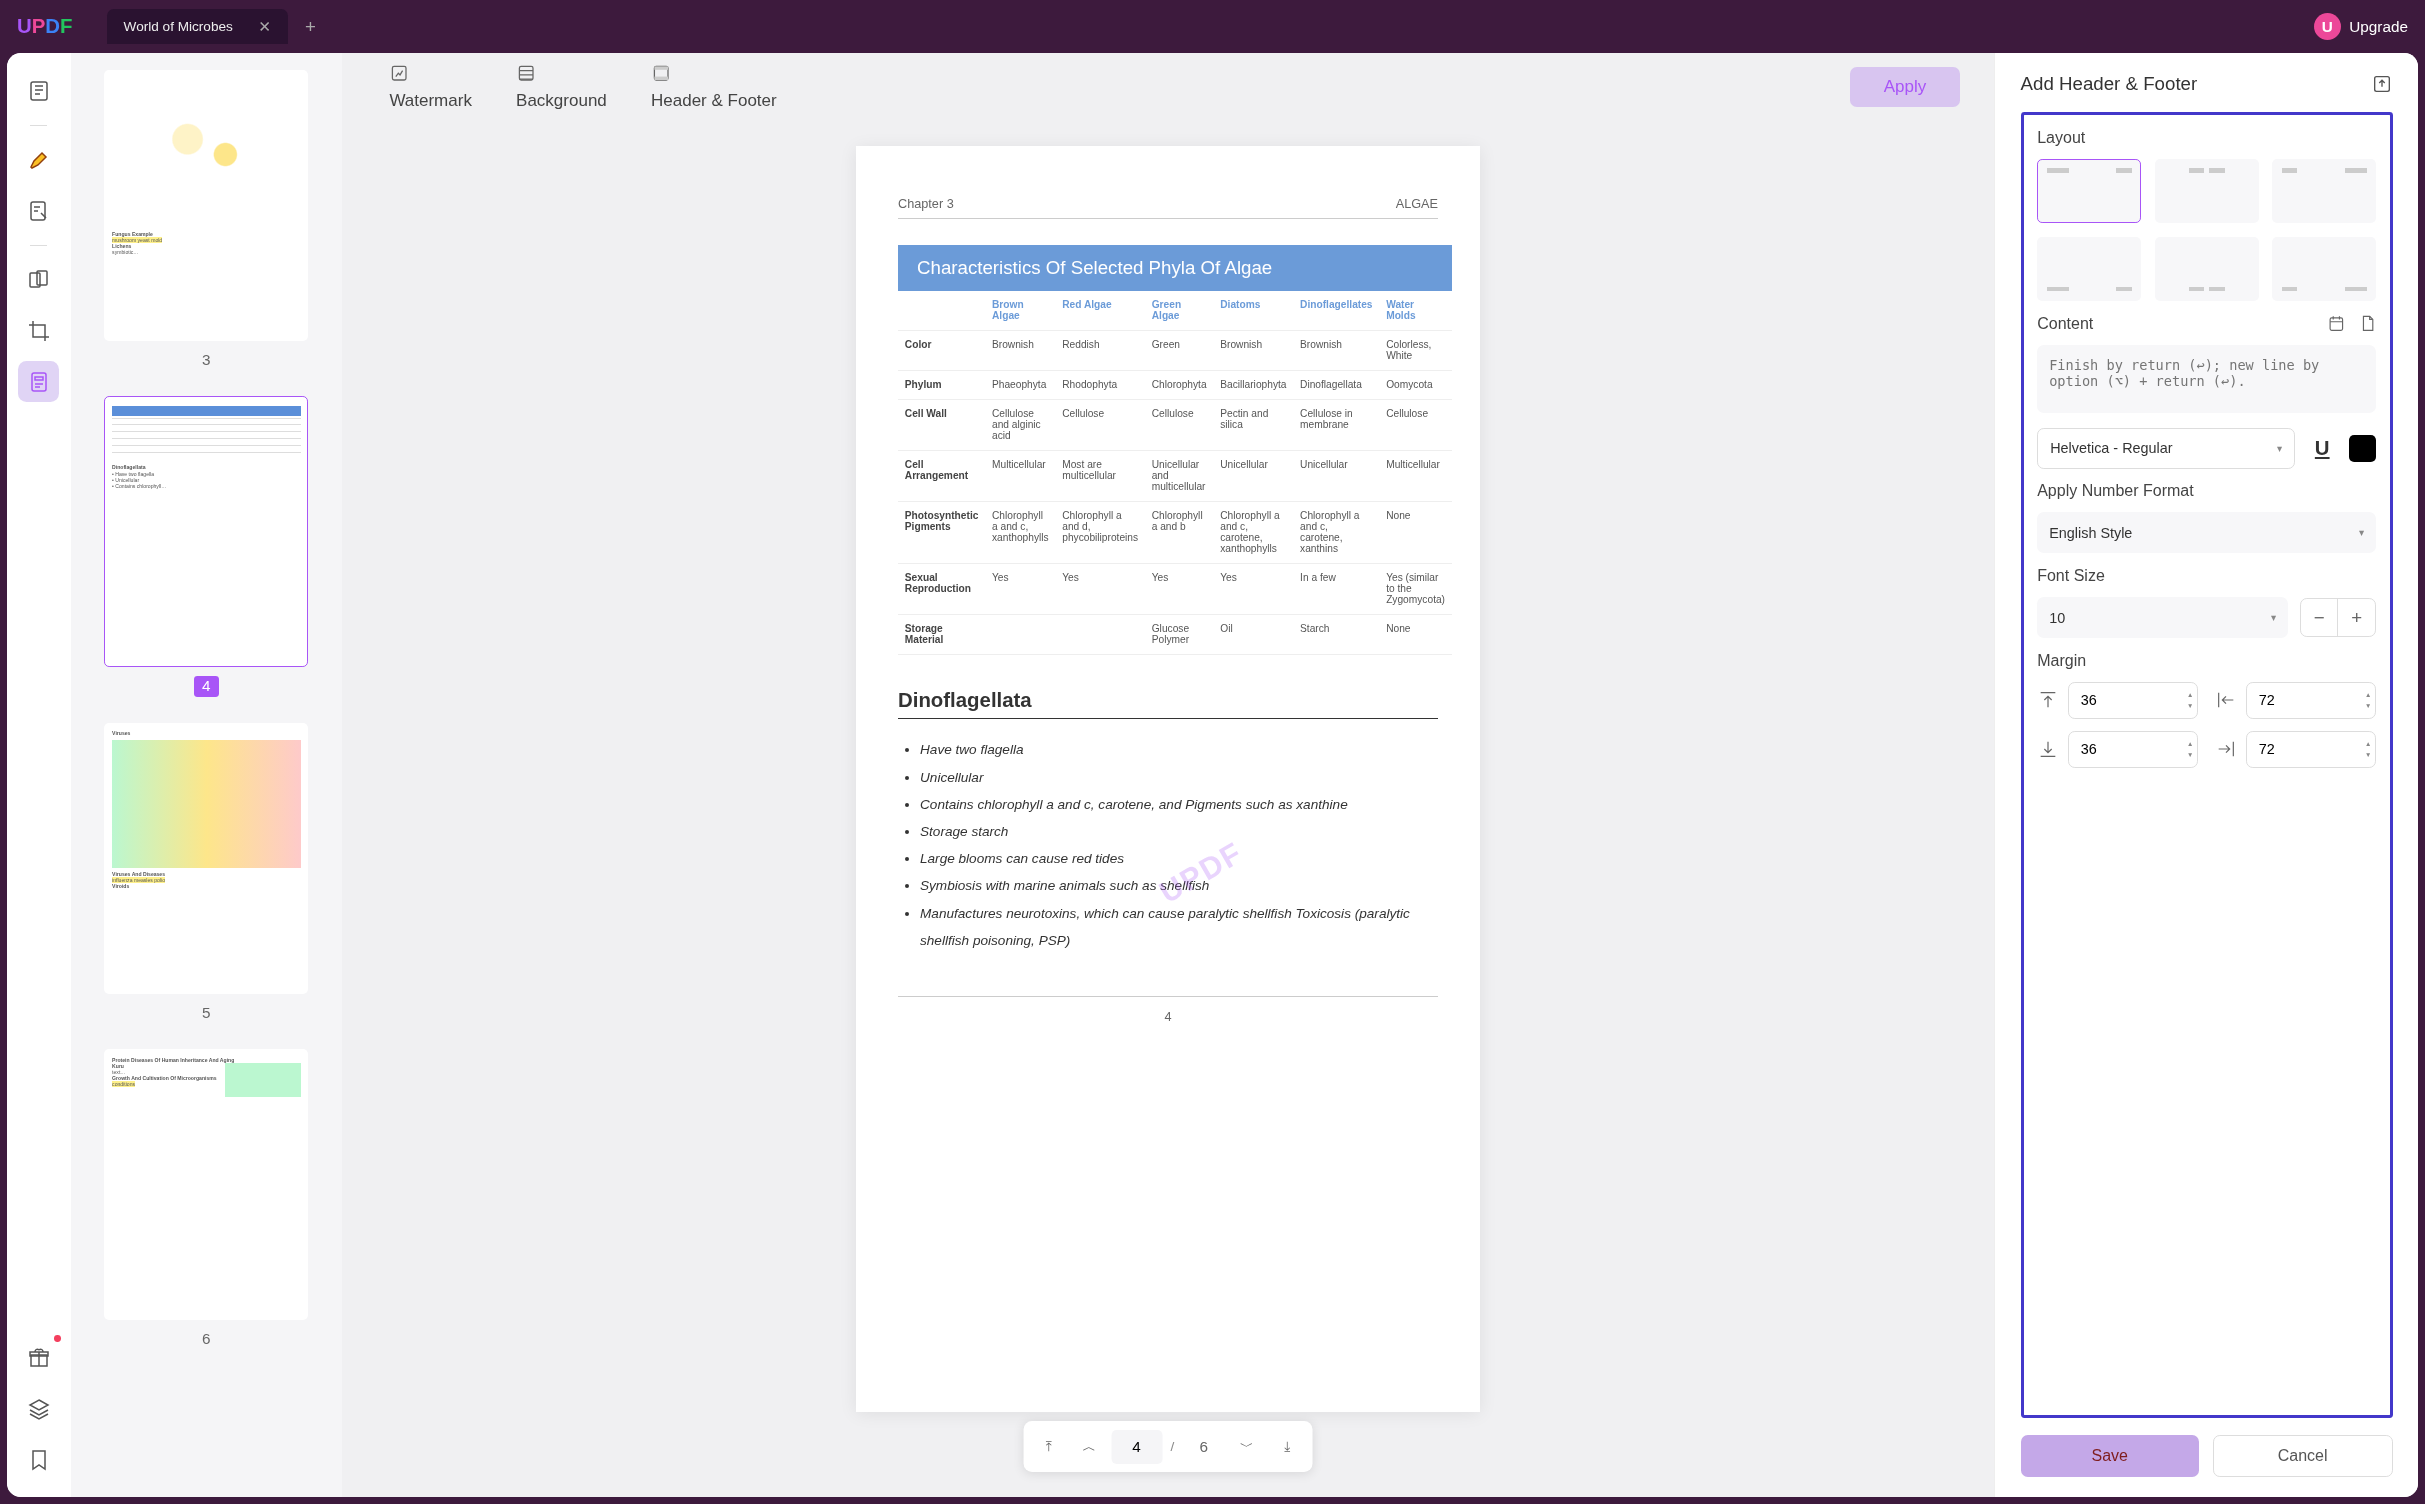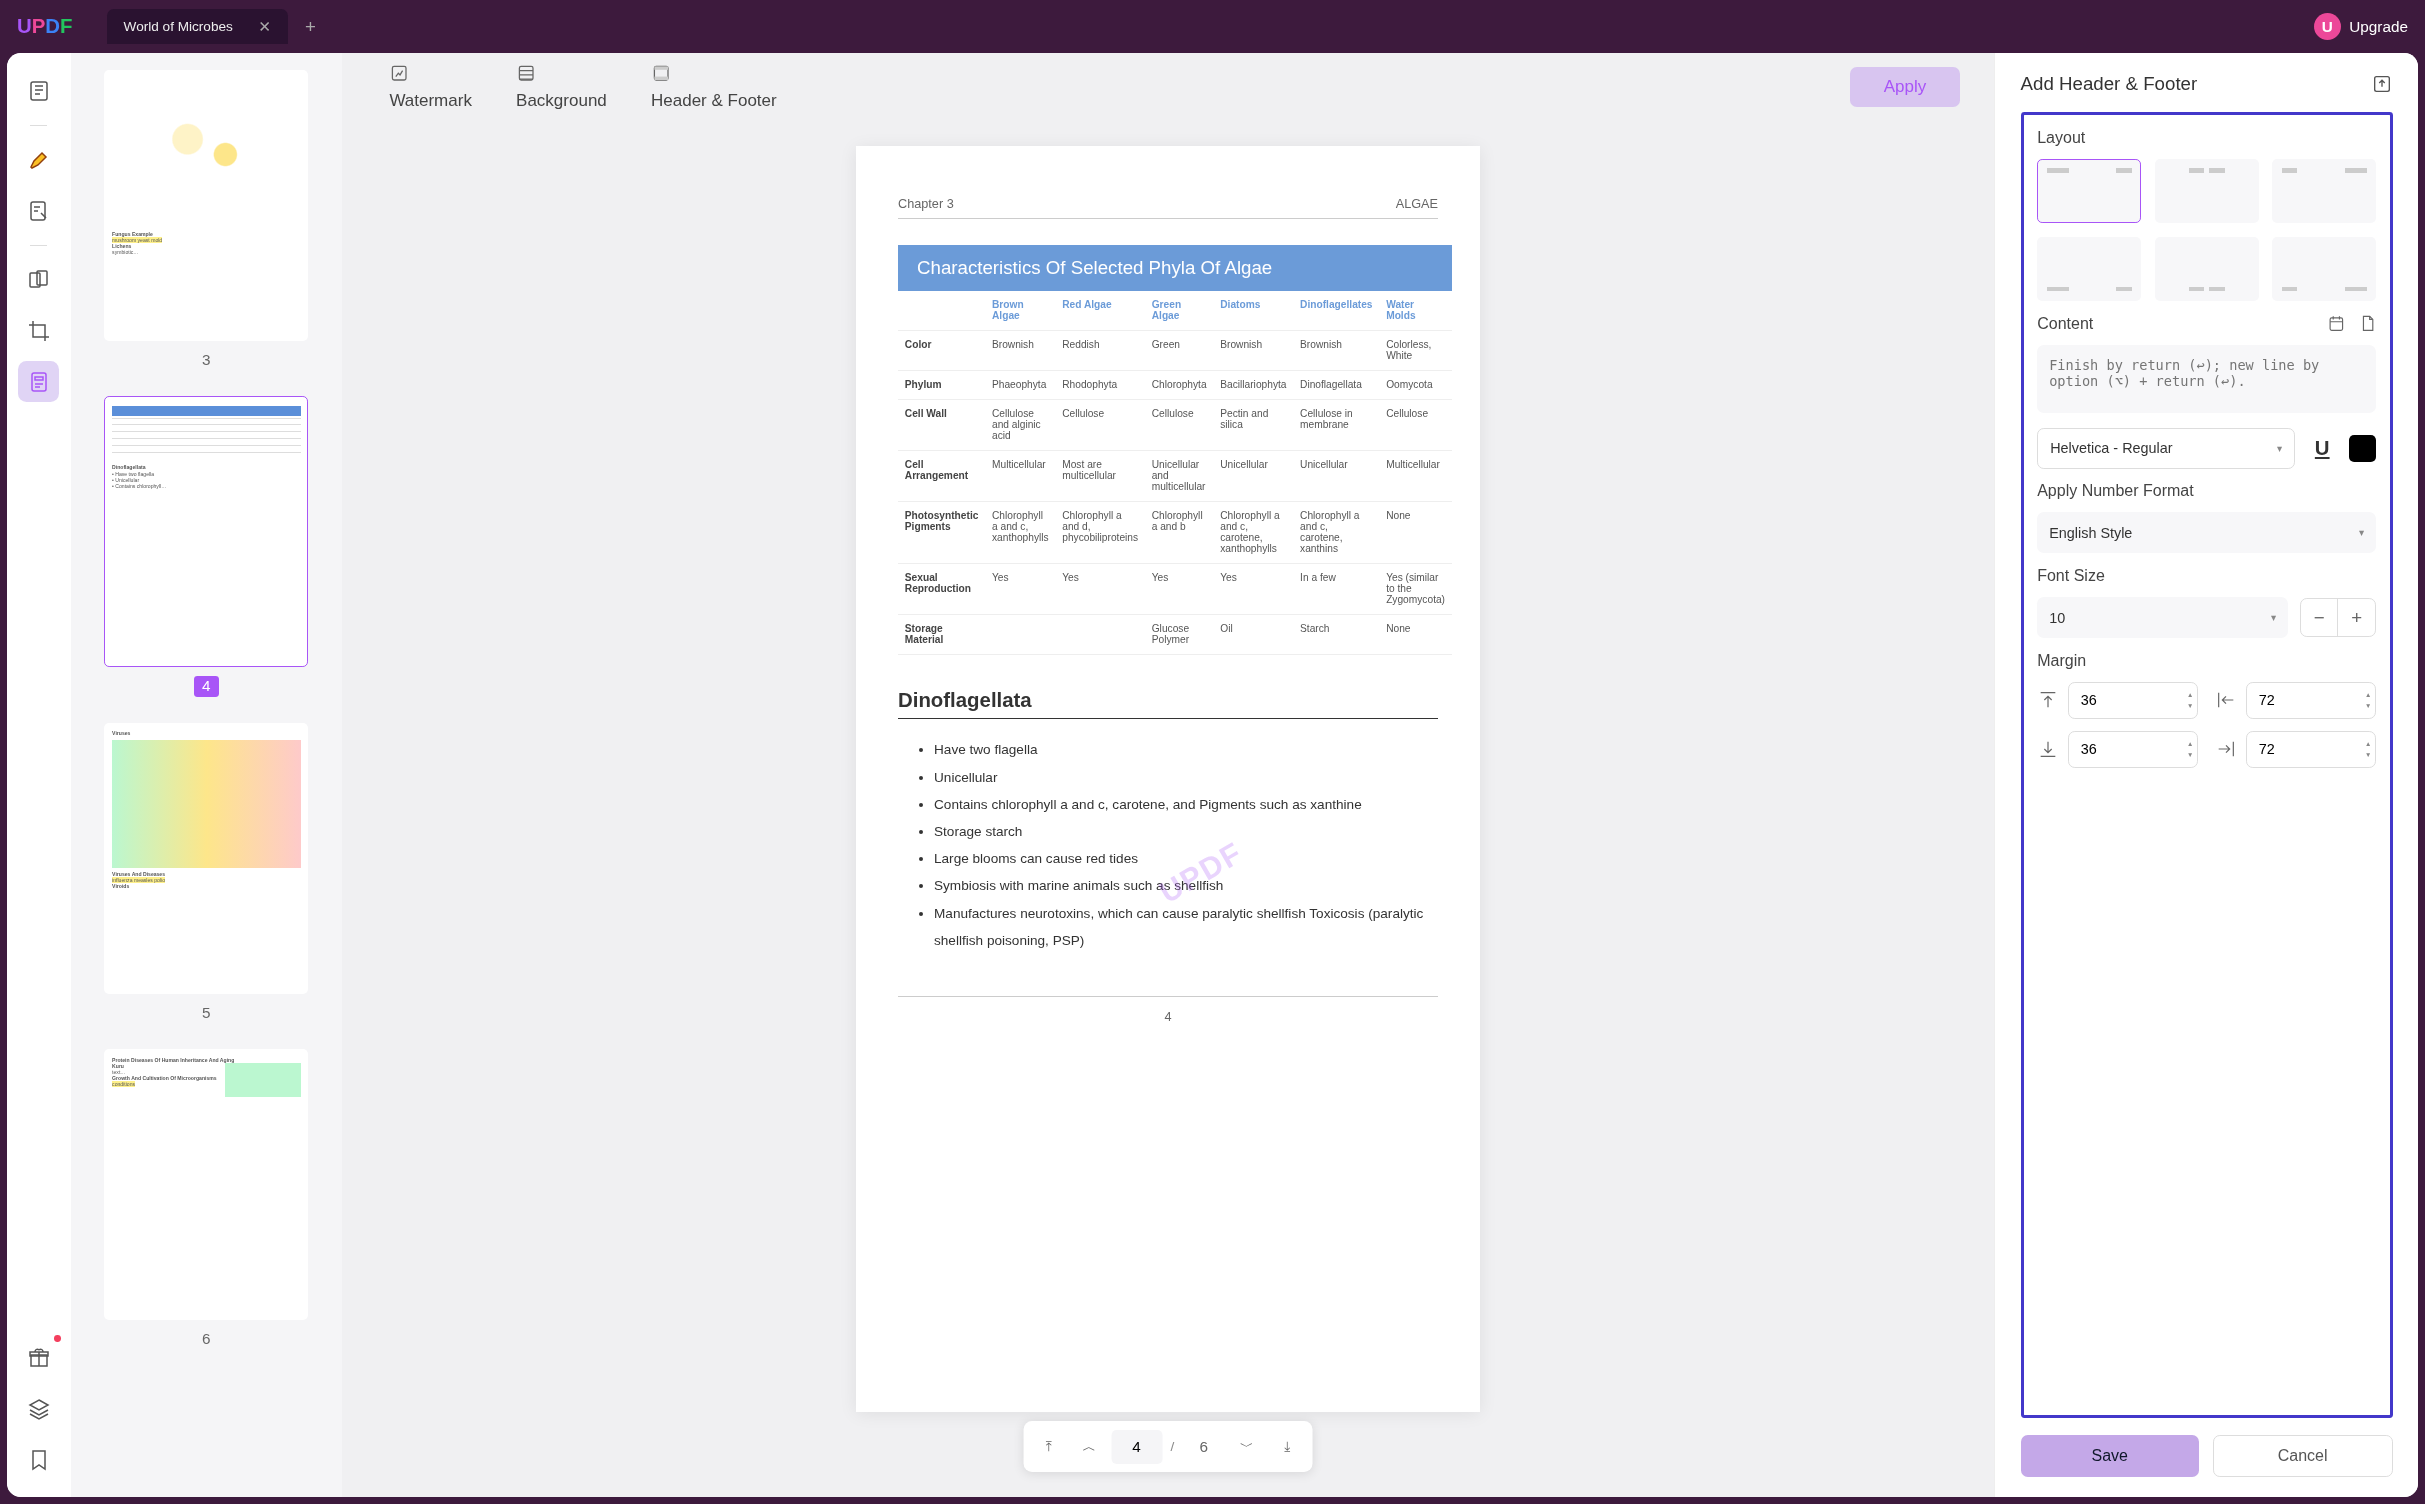--- a/index.html
+++ b/index.html
@@ -52,21 +52,21 @@
 .char-table th { background: #6b9bd8; color: #fff; padding: 12px 19px; text-align: left; font-weight: 400; font-size: 15.3px; }
 .char-table th.title-cell { font-size: 18.7px; font-weight: 500; }
 .char-table td { padding: 8.5px 6.8px; border-bottom: 0.8px solid #eee; color: #555; vertical-align: top; font-size: 10.2px; }
 .char-table td:first-child { font-weight: 600; color: #444; }
 .char-table .col-hdr td { color: #6b9bd8; font-weight: 600; font-size: 10.2px; }
 
 .watermark-stamp { position: absolute; top: 56%; left: 48%; transform: rotate(-30deg); font-size: 30.5px; font-weight: 700; color: rgba(168,85,247,0.25); letter-spacing: 1.7px; pointer-events: none; }
 
 .section-title { font-size: 20.4px; font-weight: 600; margin: 34px 0 8.5px; border-bottom: 1.7px solid #333; padding-bottom: 6.8px; }
 .bullets { margin: 17px 0 42px 17px; line-height: 2; font-size: 13.6px; }
-.bullets li { list-style: disc; margin-left: 19px; }
+.bullets li { list-style: disc; margin-left: 5px; font-style: italic; }
 .page-footer { text-align: center; border-top: 0.8px solid #ccc; padding-top: 12.7px; color: #666; font-size: 12.7px; }
 
 .pager { position: absolute; bottom: 25.4px; left: 50%; transform: translateX(-50%); background: #fff; border-radius: 8.5px; box-shadow: 0 1.7px 10.2px rgba(0,0,0,0.1); display: flex; align-items: center; padding: 6.8px; gap: 3.4px; }
 .pager-btn { width: 37px; height: 37px; display: flex; align-items: center; justify-content: center; cursor: pointer; color: #666; font-size: 13.6px; border-radius: 5.1px; }
 .pager-input { width: 51px; height: 34px; border: none; background: #f5f5f7; border-radius: 5.1px; text-align: center; font-size: 15.3px; }
 .pager-sep { padding: 0 5.1px; color: #888; }
 .pager-total { width: 42px; text-align: center; color: #666; font-size: 15.3px; }
 
 .right-panel { width: 424px; background: #fff; display: flex; flex-direction: column; padding: 20.4px 25.4px; border-left: 0.8px solid #eee; }
 .panel-header { display: flex; justify-content: space-between; align-items: center; font-size: 18.7px; font-weight: 500; margin-bottom: 17px; }
@@ -102,21 +102,21 @@
 .margin-row { display: flex; gap: 17px; margin-bottom: 12px; align-items: center; }
 .margin-item { display: flex; align-items: center; gap: 8.5px; flex: 1; }
 .margin-item svg { width: 22px; height: 22px; stroke: #666; fill: none; stroke-width: 1.3; }
 .margin-input { flex: 1; height: 37px; border: 0.8px solid #ddd; border-radius: 6.8px; display: flex; align-items: center; padding: 0 3.4px 0 12px; font-size: 14.4px; }
 .margin-input input { border: none; width: 42px; font-size: 14.4px; outline: none; }
 .margin-steppers { display: flex; flex-direction: column; margin-left: auto; }
 .margin-steppers span { font-size: 7.6px; color: #888; cursor: pointer; line-height: 1; padding: 1.7px; }
 
 .panel-footer { display: flex; gap: 13.6px; margin-top: 17px; }
 .btn { flex: 1; height: 42px; border-radius: 6.8px; display: flex; align-items: center; justify-content: center; font-size: 16px; cursor: pointer; }
-.btn-save { background: #c4a8e8; color: #0f172a; }
+.btn-save { background: #c4a8e8; color: #7f1d1d; }
 .btn-cancel { border: 0.8px solid #ddd; color: #555; }
 
 .caret { font-size: 10.2px; color: #888; }
 </style>
 </head>
 <body>
 
 <div class="app">
   <div class="titlebar">
     <div class="logo"><span class="u">U</span><span class="p">P</span><span class="d">D</span><span class="f">F</span></div>

